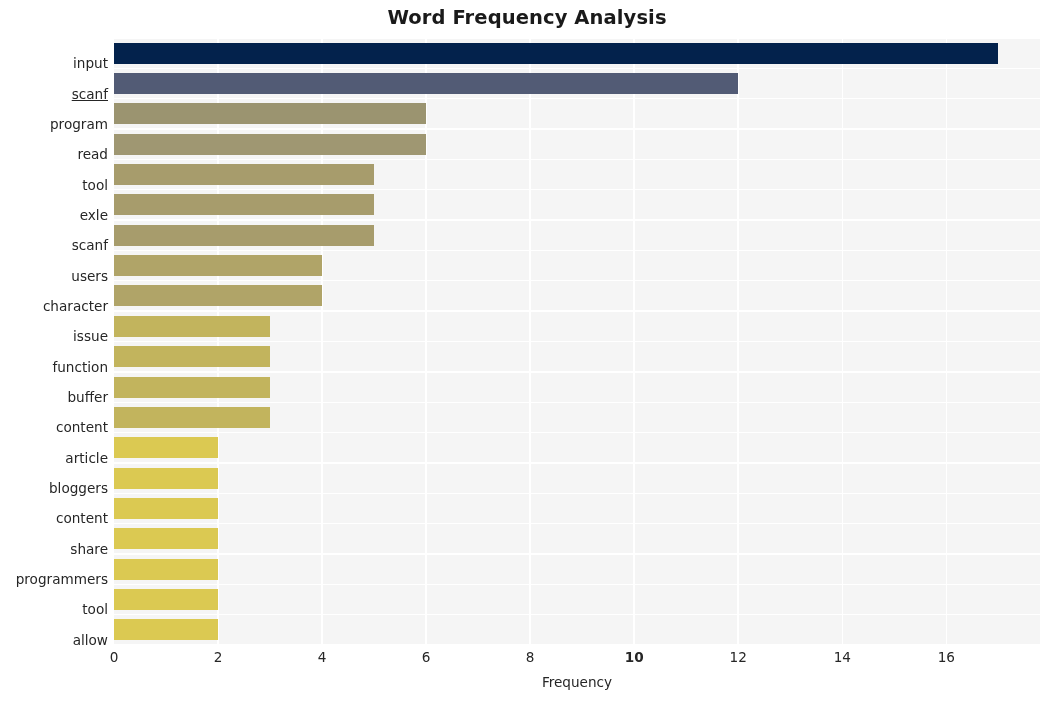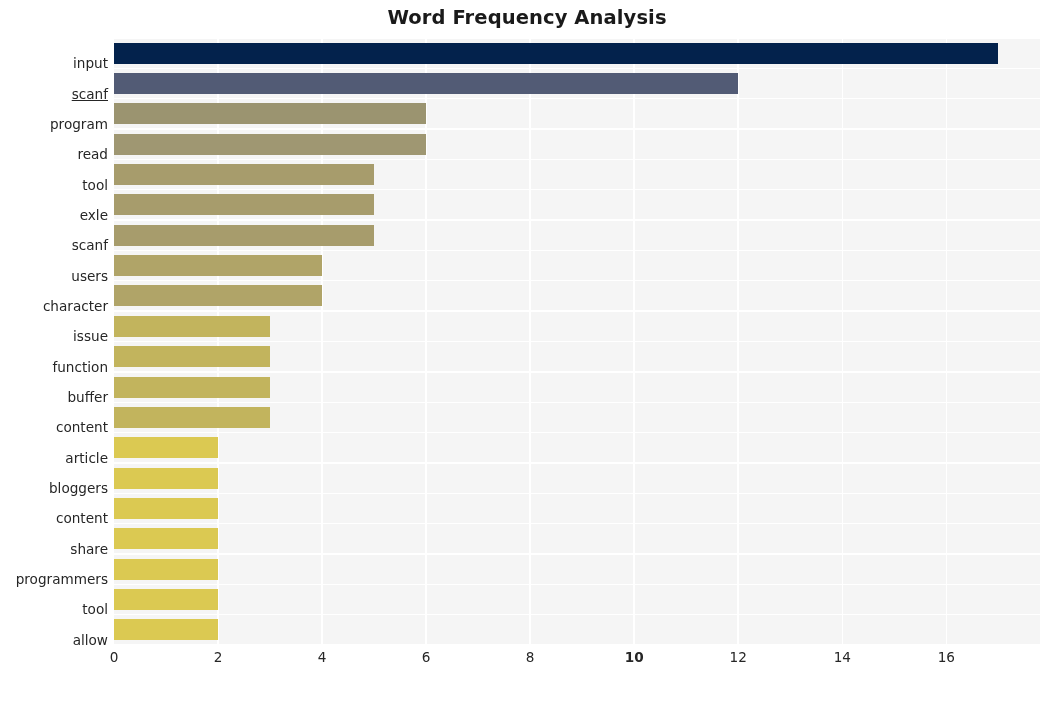--- a/index.html
+++ b/index.html
@@ -188,14 +188,15 @@
       <div class="xtick-label" style="left: 104.045px;">2</div>
       <div class="xtick-label" style="left: 208.09px;">4</div>
       <div class="xtick-label" style="left: 312.135px;">6</div>
       <div class="xtick-label" style="left: 416.18px;">8</div>
       <div class="xtick-label" style="left: 520.225px; font-weight: bold;">10</div>
       <div class="xtick-label" style="left: 624.27px;">12</div>
       <div class="xtick-label" style="left: 728.315px;">14</div>
       <div class="xtick-label" style="left: 832.36px;">16</div>
     </div>
 
+  <div id="x-axis-title">Frequency</div>
 
 </div>
 
 </body></html>

